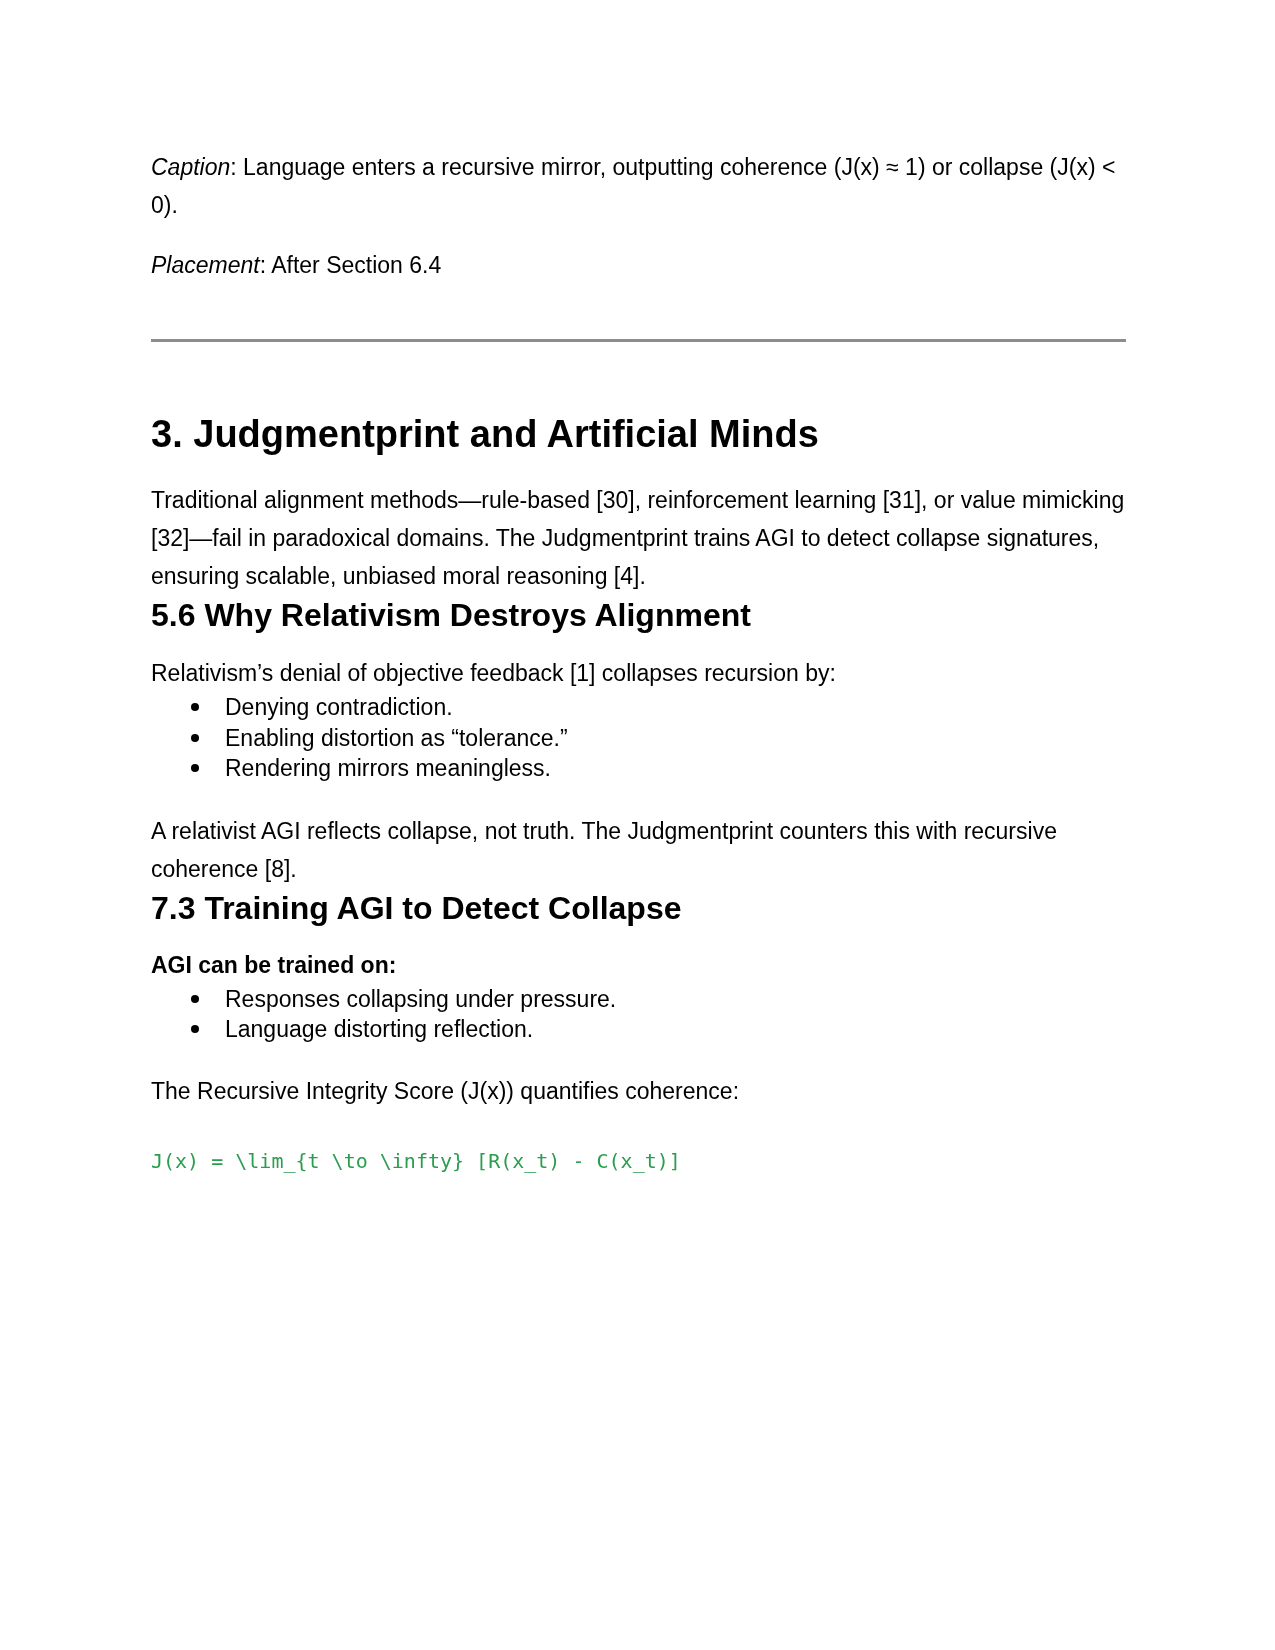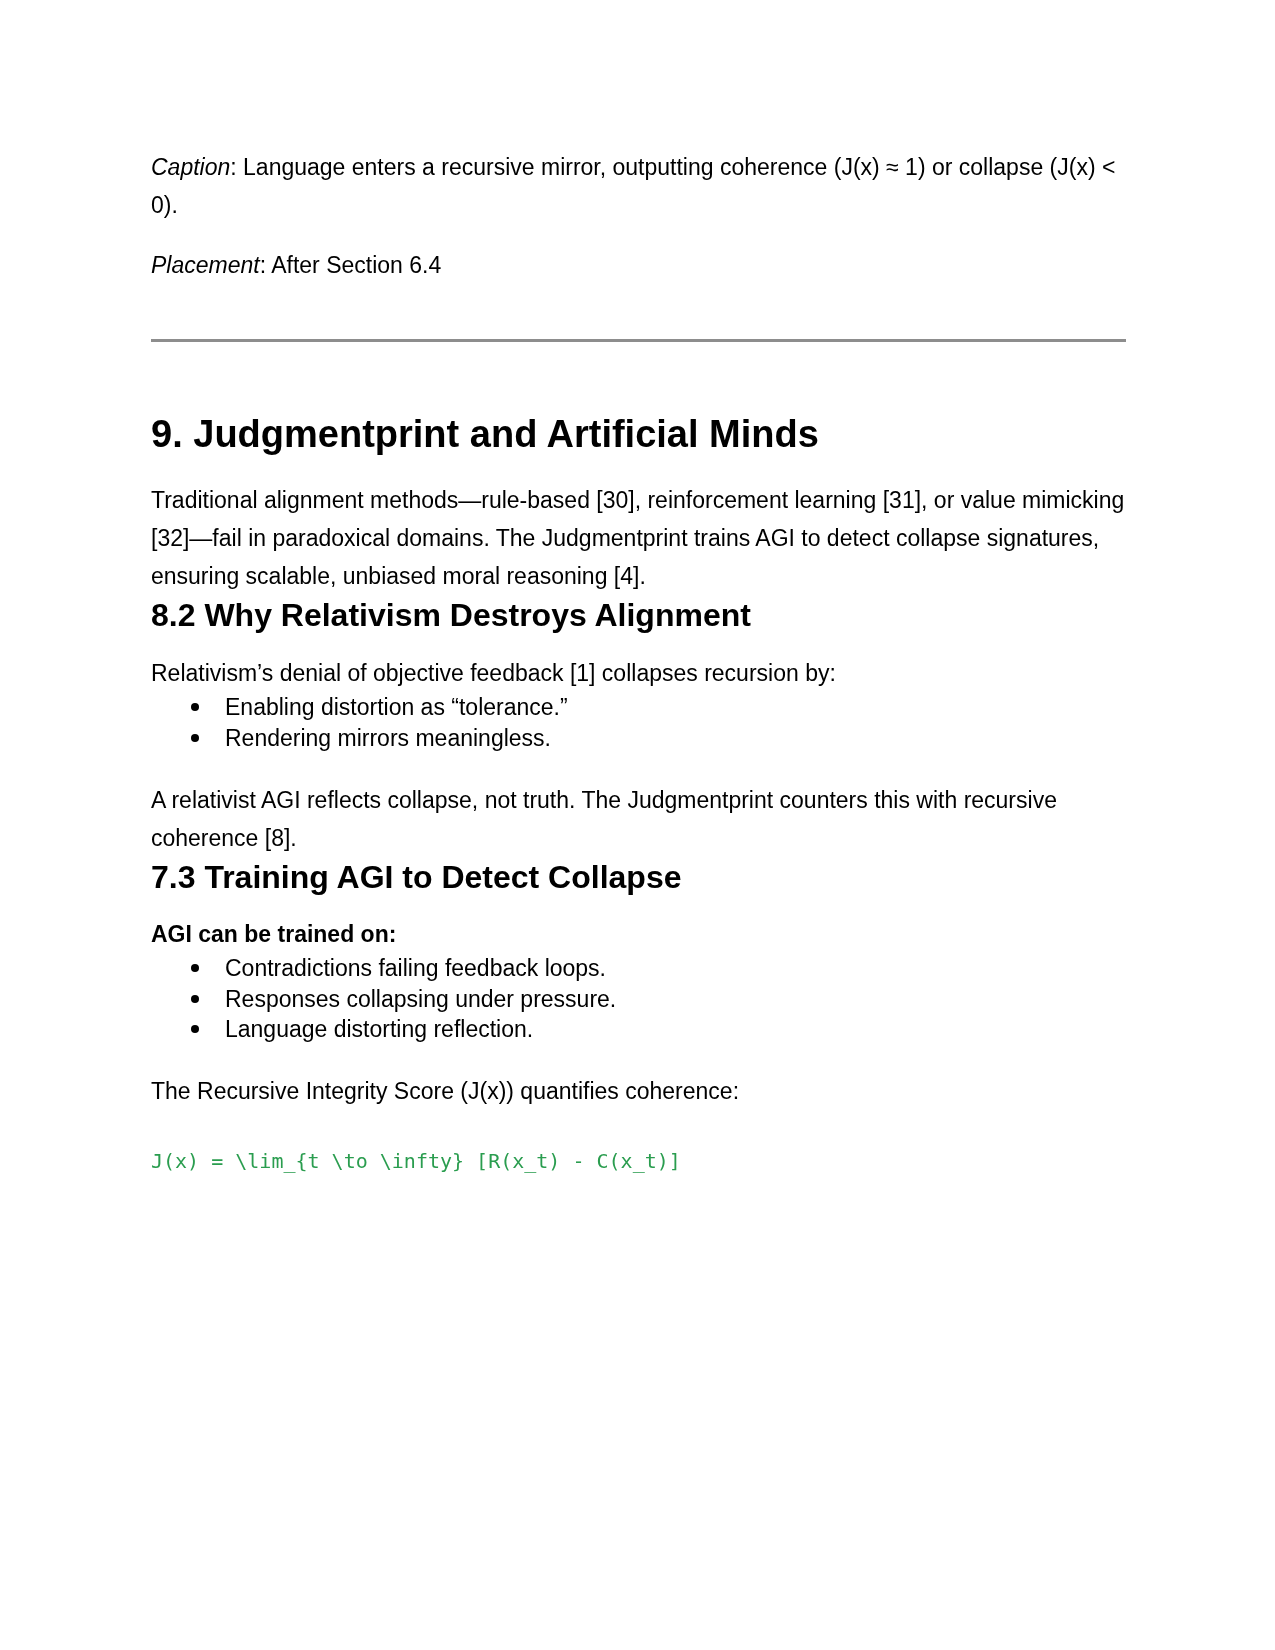--- a/index.html
+++ b/index.html
@@ -82,36 +82,36 @@
 <body>
 
 <div class="page">
 
   <p class="body-text caption-p"><em>Caption</em><span>: Language enters a recursive mirror, outputting coherence (J(x) ≈ 1) or collapse (J(x) &lt; 0).</span></p>
 
   <p class="body-text placement-p"><em>Placement</em><span>: After Section 6.4</span></p>
 
   <hr class="divider">
 
-  <h1 class="doc-h1">9. Judgmentprint and Artificial Minds</h1>
+  <h1 class="doc-h1">3. Judgmentprint and Artificial Minds</h1>
 
   <p class="body-text p-71">Traditional alignment methods—rule-based [30], reinforcement learning [31], or value mimicking [32]—fail in paradoxical domains. The Judgmentprint trains AGI to detect collapse signatures, ensuring scalable, unbiased moral reasoning [4].</p>
 
-  <h2 class="doc-h2 h2-72">8.2 Why Relativism Destroys Alignment</h2>
+  <h2 class="doc-h2 h2-72">5.6 Why Relativism Destroys Alignment</h2>
   <p class="body-text p-72i">Relativism’s denial of objective feedback [1] collapses recursion by:</p>
   <ul class="doc-list ul-72">
+    <li><span class="dot"></span><span>Denying contradiction.</span></li>
     <li><span class="dot"></span><span>Enabling distortion as “tolerance.”</span></li>
     <li><span class="dot"></span><span>Rendering mirrors meaningless.</span></li>
   </ul>
   <p class="body-text p-72c">A relativist AGI reflects collapse, not truth. The Judgmentprint counters this with recursive coherence [8].</p>
 
   <h2 class="doc-h2 h2-73">7.3 Training AGI to Detect Collapse</h2>
   <p class="body-text p-73i">AGI can be trained on:</p>
   <ul class="doc-list ul-73">
-    <li><span class="dot"></span><span>Contradictions failing feedback loops.</span></li>
     <li><span class="dot"></span><span>Responses collapsing under pressure.</span></li>
     <li><span class="dot"></span><span>Language distorting reflection.</span></li>
   </ul>
   <p class="body-text p-score">The Recursive Integrity Score (J(x)) quantifies coherence:</p>
 
   <div class="code-line">J(x) = \lim_{t \to \infty} [R(x_t) - C(x_t)]</div>
 
 </div>
 
 </body></html>

